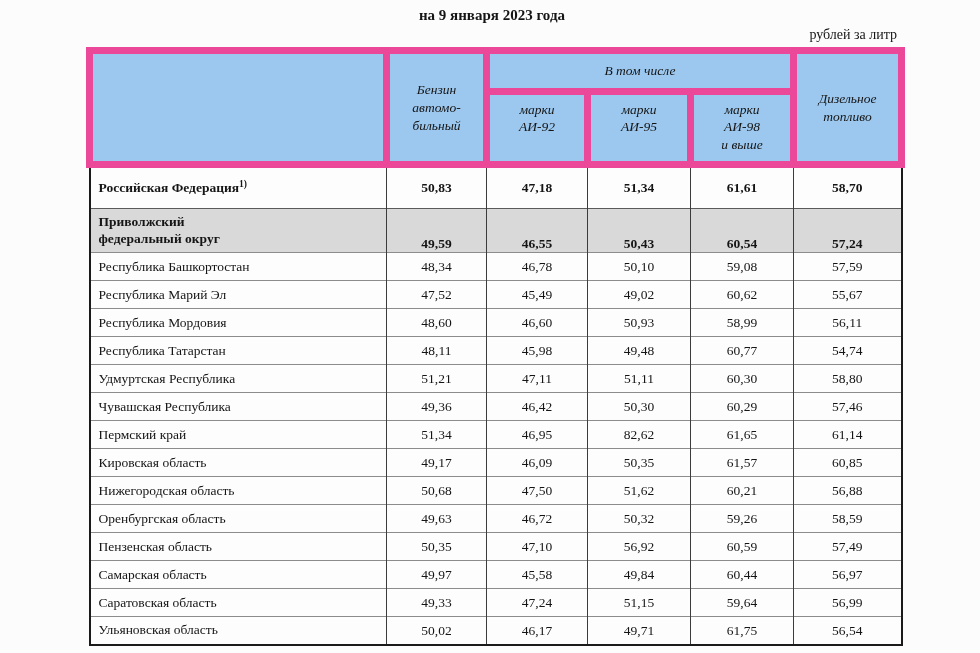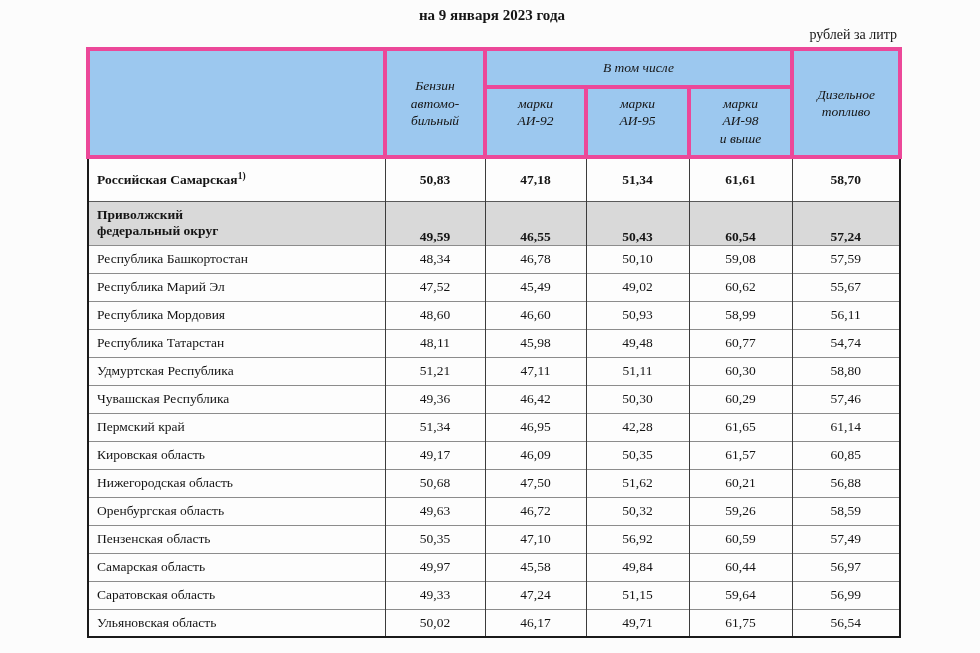--- a/index.html
+++ b/index.html
@@ -8,21 +8,21 @@
   .page { position:relative; width:980px; height:653px; overflow:hidden; background:#fcfcfc; }
   .content { width:812px; margin-left:86px; }
   .title { text-align:center; font-weight:bold; font-size:15px; line-height:1.28; padding-top:6px; }
   .unit { text-align:right; font-size:14px; margin:2px 1px 3px 0; height:17px; }
   table { border-collapse:collapse; table-layout:fixed; width:812px; border:2px solid #1a1a1a; }
   .col-name { width:297px; } .col-gas { width:100px; } .col-92 { width:101px; }
   .col-95 { width:103px; } .col-98 { width:103px; } .col-diesel { width:108px; }
   thead th {
     background:var(--header-bg); font-style:italic; font-weight:normal;
     font-size:13.5px; line-height:1.3; white-space:pre-line;
-    border:4px solid #ec4899; vertical-align:middle; text-align:center; padding:8px;
+    border:7px solid #ec4899; vertical-align:middle; text-align:center; padding:8px;
   }
   thead tr.r1 { height:26px; }
   thead tr.r2 { height:52px; }
   thead th.sub { vertical-align:top; padding-top:6px; }
   tbody td {
     border-left:1px solid #3c3c3c; border-right:1px solid #3c3c3c;
     border-top:1px solid #8c8c8c; font-size:13.5px; vertical-align:middle;
     background:#fdfdfd;
   }
   tbody tr { height:28px; }
@@ -70,21 +70,21 @@
 АИ-92</th>
           <th class="sub">марки
 АИ-95</th>
           <th class="sub">марки
 АИ-98
 и выше</th>
         </tr>
       </thead>
       <tbody>
           <tr class="emph">
-            <td class="name"><span>Российская Самарская</span><sup>1)</sup></td>
+            <td class="name"><span>Российская Федерация</span><sup>1)</sup></td>
             <td class="val">50,83</td>
             <td class="val">47,18</td>
             <td class="val">51,34</td>
             <td class="val">61,61</td>
             <td class="val">58,70</td>
           </tr>
           <tr class="emph shaded two-line">
             <td class="name"><span>Приволжский
 федеральный округ</span></td>
             <td class="val">49,59</td>
@@ -138,21 +138,21 @@
             <td class="val">49,36</td>
             <td class="val">46,42</td>
             <td class="val">50,30</td>
             <td class="val">60,29</td>
             <td class="val">57,46</td>
           </tr>
           <tr class="">
             <td class="name"><span>Пермский край</span></td>
             <td class="val">51,34</td>
             <td class="val">46,95</td>
-            <td class="val">42,28</td>
+            <td class="val">82,62</td>
             <td class="val">61,65</td>
             <td class="val">61,14</td>
           </tr>
           <tr class="">
             <td class="name"><span>Кировская область</span></td>
             <td class="val">49,17</td>
             <td class="val">46,09</td>
             <td class="val">50,35</td>
             <td class="val">61,57</td>
             <td class="val">60,85</td>

